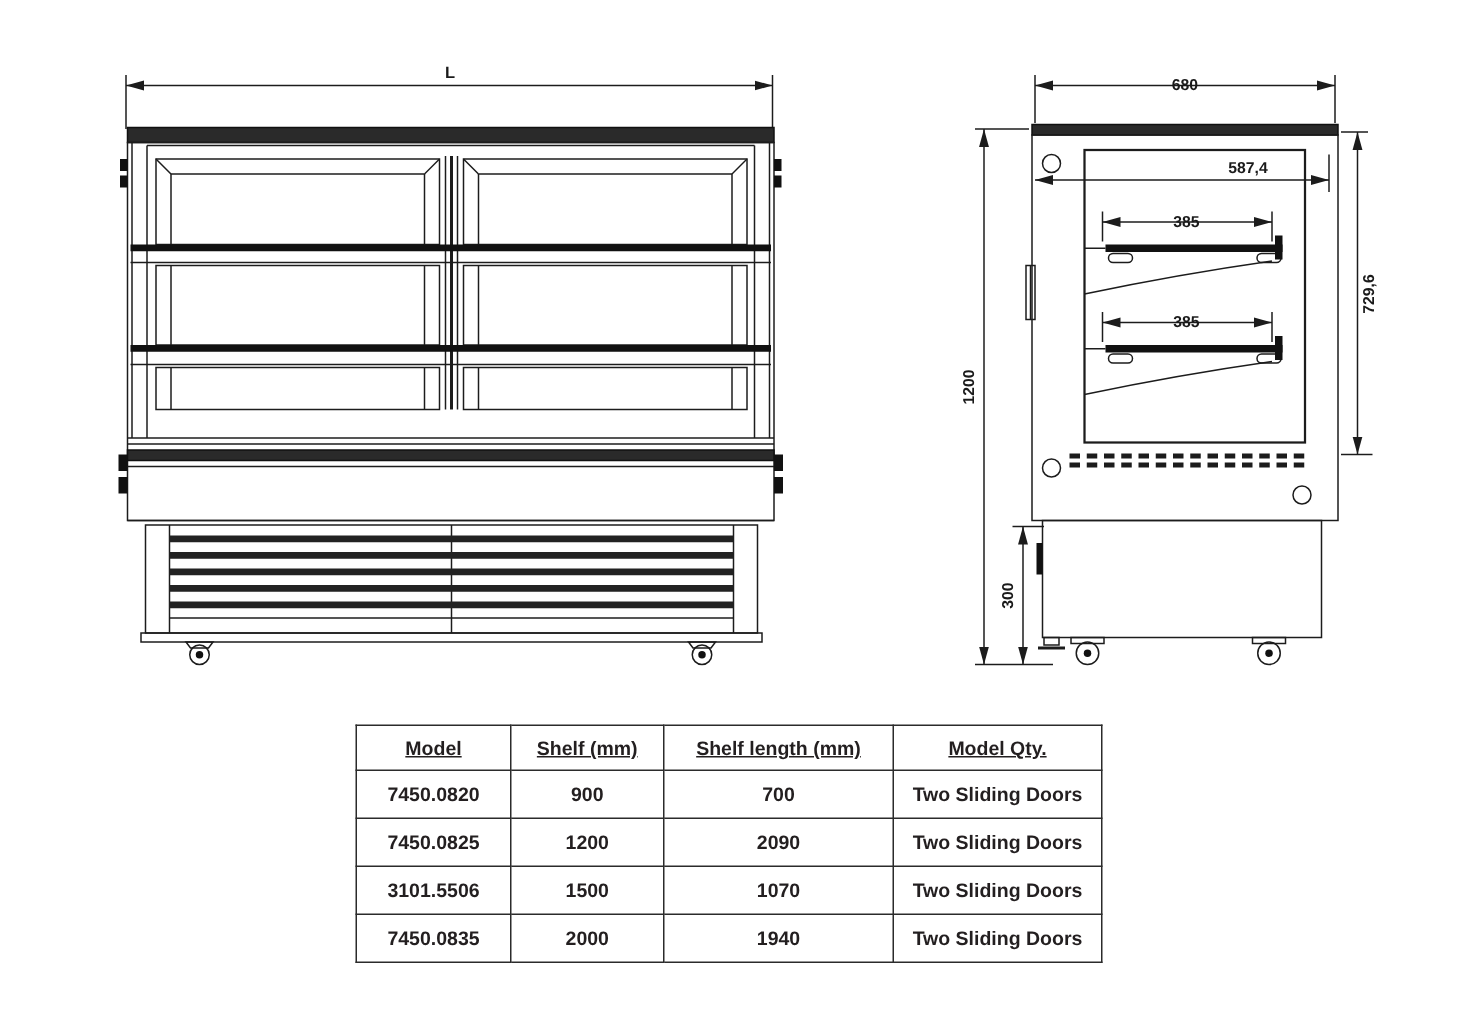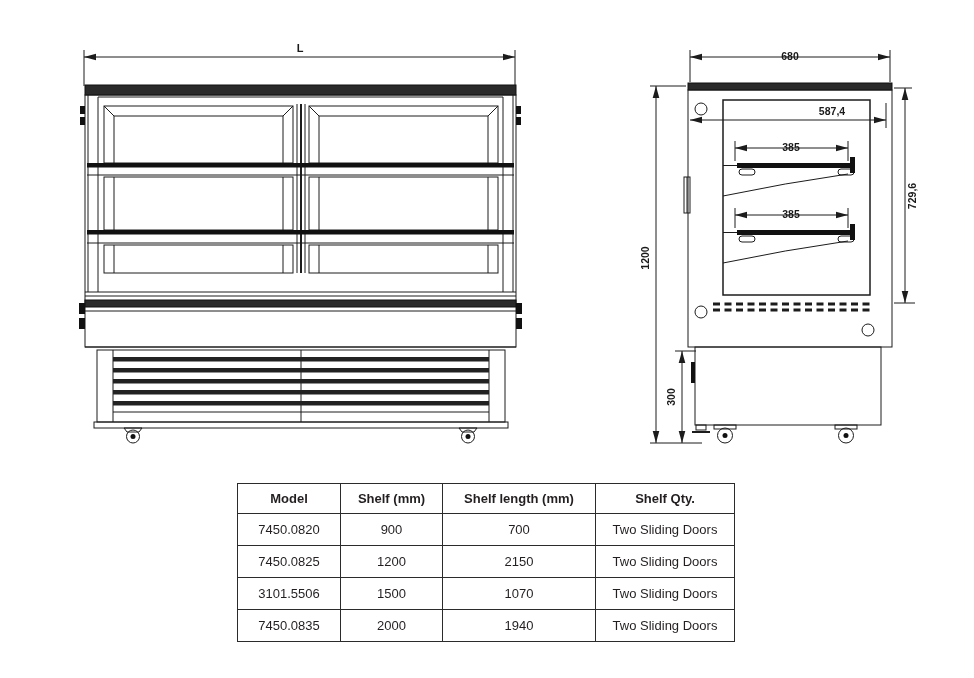--- a/index.html
+++ b/index.html
@@ -15,22 +15,22 @@
   .dim-label-sm{font-size:10.5px;}
   .spec-table{
     position:absolute;left:237px;top:483px;
     border-collapse:collapse;table-layout:fixed;
     color:#231f20;font-size:13px;
   }
   .spec-table th,.spec-table td{
     border:1.6px solid #2b2b2b;text-align:center;vertical-align:middle;
     padding:0 6px;background:#fff;
   }
-  .spec-table th{height:29px;font-size:13px;font-weight:bold;}
-  .spec-table td{height:31px;font-weight:normal;}
+  .spec-table th{height:29px;font-size:13px;font-weight:bold;text-decoration:underline;}
+  .spec-table td{height:31px;font-weight:bold;}
 </style>
 </head>
 <body>
 
 <div class="canvas">
 
   <svg width="974" height="470" viewBox="0 0 974 470" style="position:absolute;left:0;top:0;">
     <defs>
       <marker id="arr" orient="auto-start-reverse" markerWidth="13" markerHeight="9" refX="12" refY="4.5" markerUnits="userSpaceOnUse">
         <path d="M0,1.2 L12,4.5 L0,7.8 z" fill="#1c1c1c"></path>
@@ -236,34 +236,34 @@
       <col style="width:103px">
         <col style="width:102px">
         <col style="width:153px">
         <col style="width:139px">
     </colgroup>
     <thead>
       <tr>
         <th>Model</th>
         <th>Shelf (mm)</th>
         <th>Shelf length (mm)</th>
-        <th>Shelf Qty.</th>
+        <th>Model Qty.</th>
       </tr>
     </thead>
     <tbody>
       <tr>
         <td>7450.0820</td>
         <td>900</td>
         <td>700</td>
         <td>Two Sliding Doors</td>
       </tr>
       <tr>
         <td>7450.0825</td>
         <td>1200</td>
-        <td>2150</td>
+        <td>2090</td>
         <td>Two Sliding Doors</td>
       </tr>
       <tr>
         <td>3101.5506</td>
         <td>1500</td>
         <td>1070</td>
         <td>Two Sliding Doors</td>
       </tr>
       <tr>
         <td>7450.0835</td>

